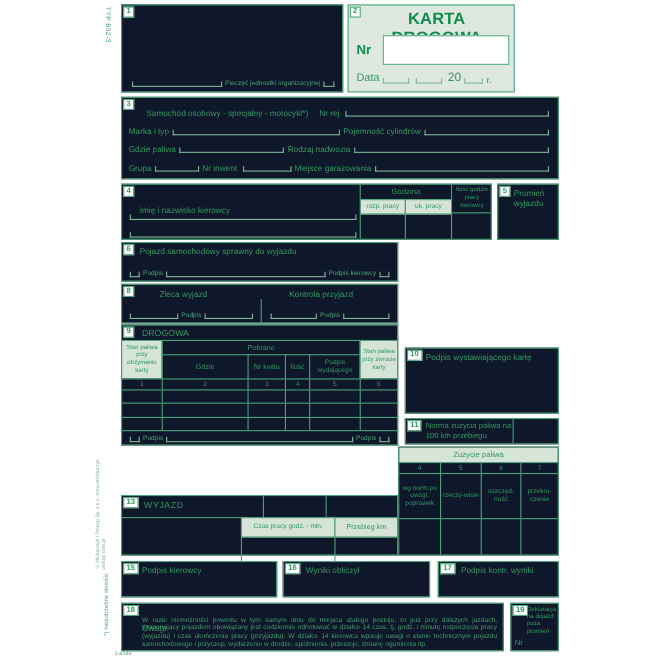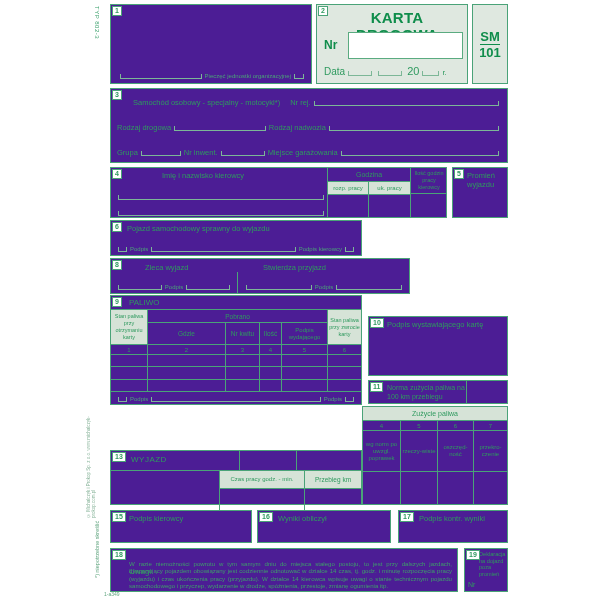--- a/index.html
+++ b/index.html
@@ -6,21 +6,21 @@
     --bc:#4aa378;        
     --tg:#2f9a5f;        
     --dg:#0f8d4b;        
     --sh:#d6e3d7;        
     --pn:#dfe8e0;        
     --fl:#7cb797;        
   }
   html,body{margin:0;padding:0;background:#fff;}
   #canvas{position:relative;width:600px;height:600px;background:#fff;
           font-family:"Liberation Sans", sans-serif;color:var(--tg);overflow:hidden;}
-  .box{position:absolute;border:1px solid var(--bc);background:#4c1d95;box-sizing:border-box;}
+  .box{position:absolute;border:1px solid var(--bc);background:#0f172a;box-sizing:border-box;}
   .panel{background:var(--pn);}
   .nb{position:absolute;top:1px;left:1px;border:1px solid var(--bc);background:#fff;
       color:var(--tg);font-size:7px;font-weight:700;line-height:8px;padding:0 2px;z-index:2;}
   .ttl{font-size:7.5px;color:var(--tg);}
   .row{display:flex;align-items:flex-end;}
   .fl{height:4px;border-bottom:1px solid var(--fl);border-left:1px solid var(--fl);
       border-right:1px solid var(--fl);margin:0 3px 1px 3px;}
   .grow{flex:1;}
   .tiny{font-size:6px;line-height:7px;}
   .cell{box-sizing:border-box;overflow:hidden;}
@@ -59,54 +59,56 @@
     <div class="row" style="position:absolute;left:7px;right:5px;bottom:6px;">
       <span style="font-size:10px;color:var(--tg);">Data</span>
       <span class="fl" style="width:22px;"></span>
       <span class="fl" style="width:22px;"></span>
       <span style="font-size:11px;color:var(--tg);margin-left:2px;">20</span>
       <span class="fl" style="width:15px;"></span>
       <span style="font-size:8px;color:var(--tg);">r.</span>
     </div>
   </div>
 
-  <div class="box panel" style="left:472px;top:4px;width:36px;height:80px;display:flex;flex-direction:column;align-items:center;justify-content:center;">
-    <span style="font-size:13px;font-weight:700;color:var(--dg);border-bottom:1.5px solid var(--dg);line-height:15px;">SM</span>
-    <span style="font-size:13px;font-weight:700;color:var(--dg);line-height:15px;">101</span>
-  </div>
 
   <div class="box" style="left:110px;top:88px;width:398px;height:75px;">
     <span class="nb">3</span>
     <div style="position:absolute;left:6px;right:5px;top:9px;bottom:5px;display:flex;flex-direction:column;justify-content:space-between;font-size:7.5px;">
       <div class="row" style="margin-left:16px;">
         <span>Samochód osobowy - specjalny - motocykl*)</span>
         <span style="width:10px;"></span>
         <span>Nr rej.</span>
         <span class="fl grow"></span>
       </div>
       <div class="row">
-        <span>Rodzaj drogowa</span>
+        <span>Marka i typ</span>
+        <span class="fl" style="flex:1.35;"></span>
+        <span>Pojemność cylindrów</span>
+        <span class="fl grow"></span>
+      </div>
+      <div class="row">
+        <span>Gdzie paliwa</span>
         <span class="fl" style="flex:.8;"></span>
         <span>Rodzaj nadwozia</span>
         <span class="fl" style="flex:1.5;"></span>
       </div>
       <div class="row">
         <span>Grupa</span>
         <span class="fl" style="width:38px;"></span>
         <span>Nr inwent.</span>
         <span class="fl" style="width:42px;"></span>
         <span>Miejsce garażowania</span>
         <span class="fl grow"></span>
       </div>
     </div>
   </div>
 
   <div class="box" style="left:110px;top:167px;width:337px;height:51px;">
     <span class="nb">4</span>
-    <span class="ttl" style="position:absolute;left:16px;top:3px;margin-left:35px;">Imię i nazwisko kierowcy</span>
+    <span class="ttl" style="position:absolute;left:16px;top:19px;">Imię i nazwisko kierowcy</span>
 
     <div style="position:absolute;left:216px;top:0;bottom:0;border-left:1px solid var(--bc);"></div>
     <div style="position:absolute;left:257px;top:13px;bottom:0;border-left:1px solid var(--bc);"></div>
     <div style="position:absolute;left:299px;top:0;bottom:0;border-left:1px solid var(--bc);"></div>
 
     <div class="cen" style="position:absolute;left:217px;width:82px;top:0;height:13px;font-size:7px;">Godzina</div>
     <div class="cen shc" style="position:absolute;left:217px;width:40px;top:13px;height:12px;font-size:6px;border-top:1px solid var(--bc);border-bottom:1px solid var(--bc);">rozp. pracy</div>
     <div class="cen shc" style="position:absolute;left:258px;width:41px;top:13px;height:12px;font-size:6px;border-top:1px solid var(--bc);border-bottom:1px solid var(--bc);">uk. pracy</div>
     <div class="tiny" style="position:absolute;left:301px;width:34px;top:2px;height:22px;font-size:5.5px;text-align:center;">Ilość godzin pracy kierowcy</div>
     <div style="position:absolute;left:300px;right:0;top:25px;border-top:1px solid var(--bc);"></div>
@@ -126,40 +128,40 @@
     <div class="row tiny" style="position:absolute;left:4px;right:4px;bottom:2px;color:#4aa378;">
       <span class="fl" style="width:7px;"></span>
       <span>Podpis</span>
       <span class="fl grow"></span>
       <span>Podpis kierowcy</span>
       <span class="fl" style="width:7px;"></span>
     </div>
   </div>
 
 
-  <div class="box" style="left:110px;top:258px;width:300px;height:36px;text-align:center;">
+  <div class="box" style="left:110px;top:258px;width:252px;height:36px;text-align:center;">
     <span class="nb">8</span>
     <div style="position:absolute;left:126px;top:13px;bottom:0;border-left:1px solid var(--bc);"></div>
     <span class="ttl" style="position:absolute;left:34px;top:4px;">Zleca wyjazd</span>
-    <span class="ttl" style="position:absolute;left:152px;top:4px;">Stwierdza przyjazd</span>
+    <span class="ttl" style="position:absolute;left:152px;top:4px;">Kontrola przyjazd</span>
     <div class="row tiny" style="position:absolute;left:4px;width:118px;bottom:2px;color:#4aa378;">
       <span class="fl grow"></span>
       <span>Podpis</span>
       <span class="fl grow"></span>
     </div>
     <div class="row tiny" style="position:absolute;left:132px;right:4px;bottom:2px;color:#4aa378;">
       <span class="fl grow"></span>
       <span>Podpis</span>
       <span class="fl grow"></span>
     </div>
   </div>
 
   <div class="box" style="left:110px;top:295px;width:252px;height:110px;">
     <span class="nb">9</span>
-    <span style="position:absolute;left:18px;top:2px;font-size:8px;">PALIWO</span>
+    <span style="position:absolute;left:18px;top:2px;font-size:8px;">DROGOWA</span>
     <div style="position:absolute;left:0;right:0;top:13px;bottom:12px;border-top:1px solid var(--bc);border-bottom:1px solid var(--bc);display:grid;grid-template-columns:36px 78px 34px 22px 46px 1fr;grid-template-rows:12px 22px 10px 1fr 1fr 1fr;">
       <div class="cell shc cen tiny" style="grid-column:1;grid-row:1/3;font-size:5.5px;">Stan paliwa przy otrzymaniu karty</div>
       <div class="cell cl cen" style="grid-column:2/6;grid-row:1;font-size:6.5px;">Pobrano</div>
       <div class="cell shc cen tiny" style="grid-column:6;grid-row:1/3;font-size:5.5px;border-left:1px solid var(--bc);">Stan paliwa przy zwrocie karty</div>
       <div class="cell cl ct cen" style="grid-column:2;grid-row:2;font-size:6.5px;">Gdzie</div>
       <div class="cell cl ct cen" style="grid-column:3;grid-row:2;font-size:6.5px;">Nr kwitu</div>
       <div class="cell cl ct cen" style="grid-column:4;grid-row:2;font-size:6.5px;">Ilość</div>
       <div class="cell cl ct cen tiny" style="grid-column:5;grid-row:2;">Podpis wydającego</div>
       <div class="cell ct cen num6">1</div>
       <div class="cell cl ct cen num6">2</div>

